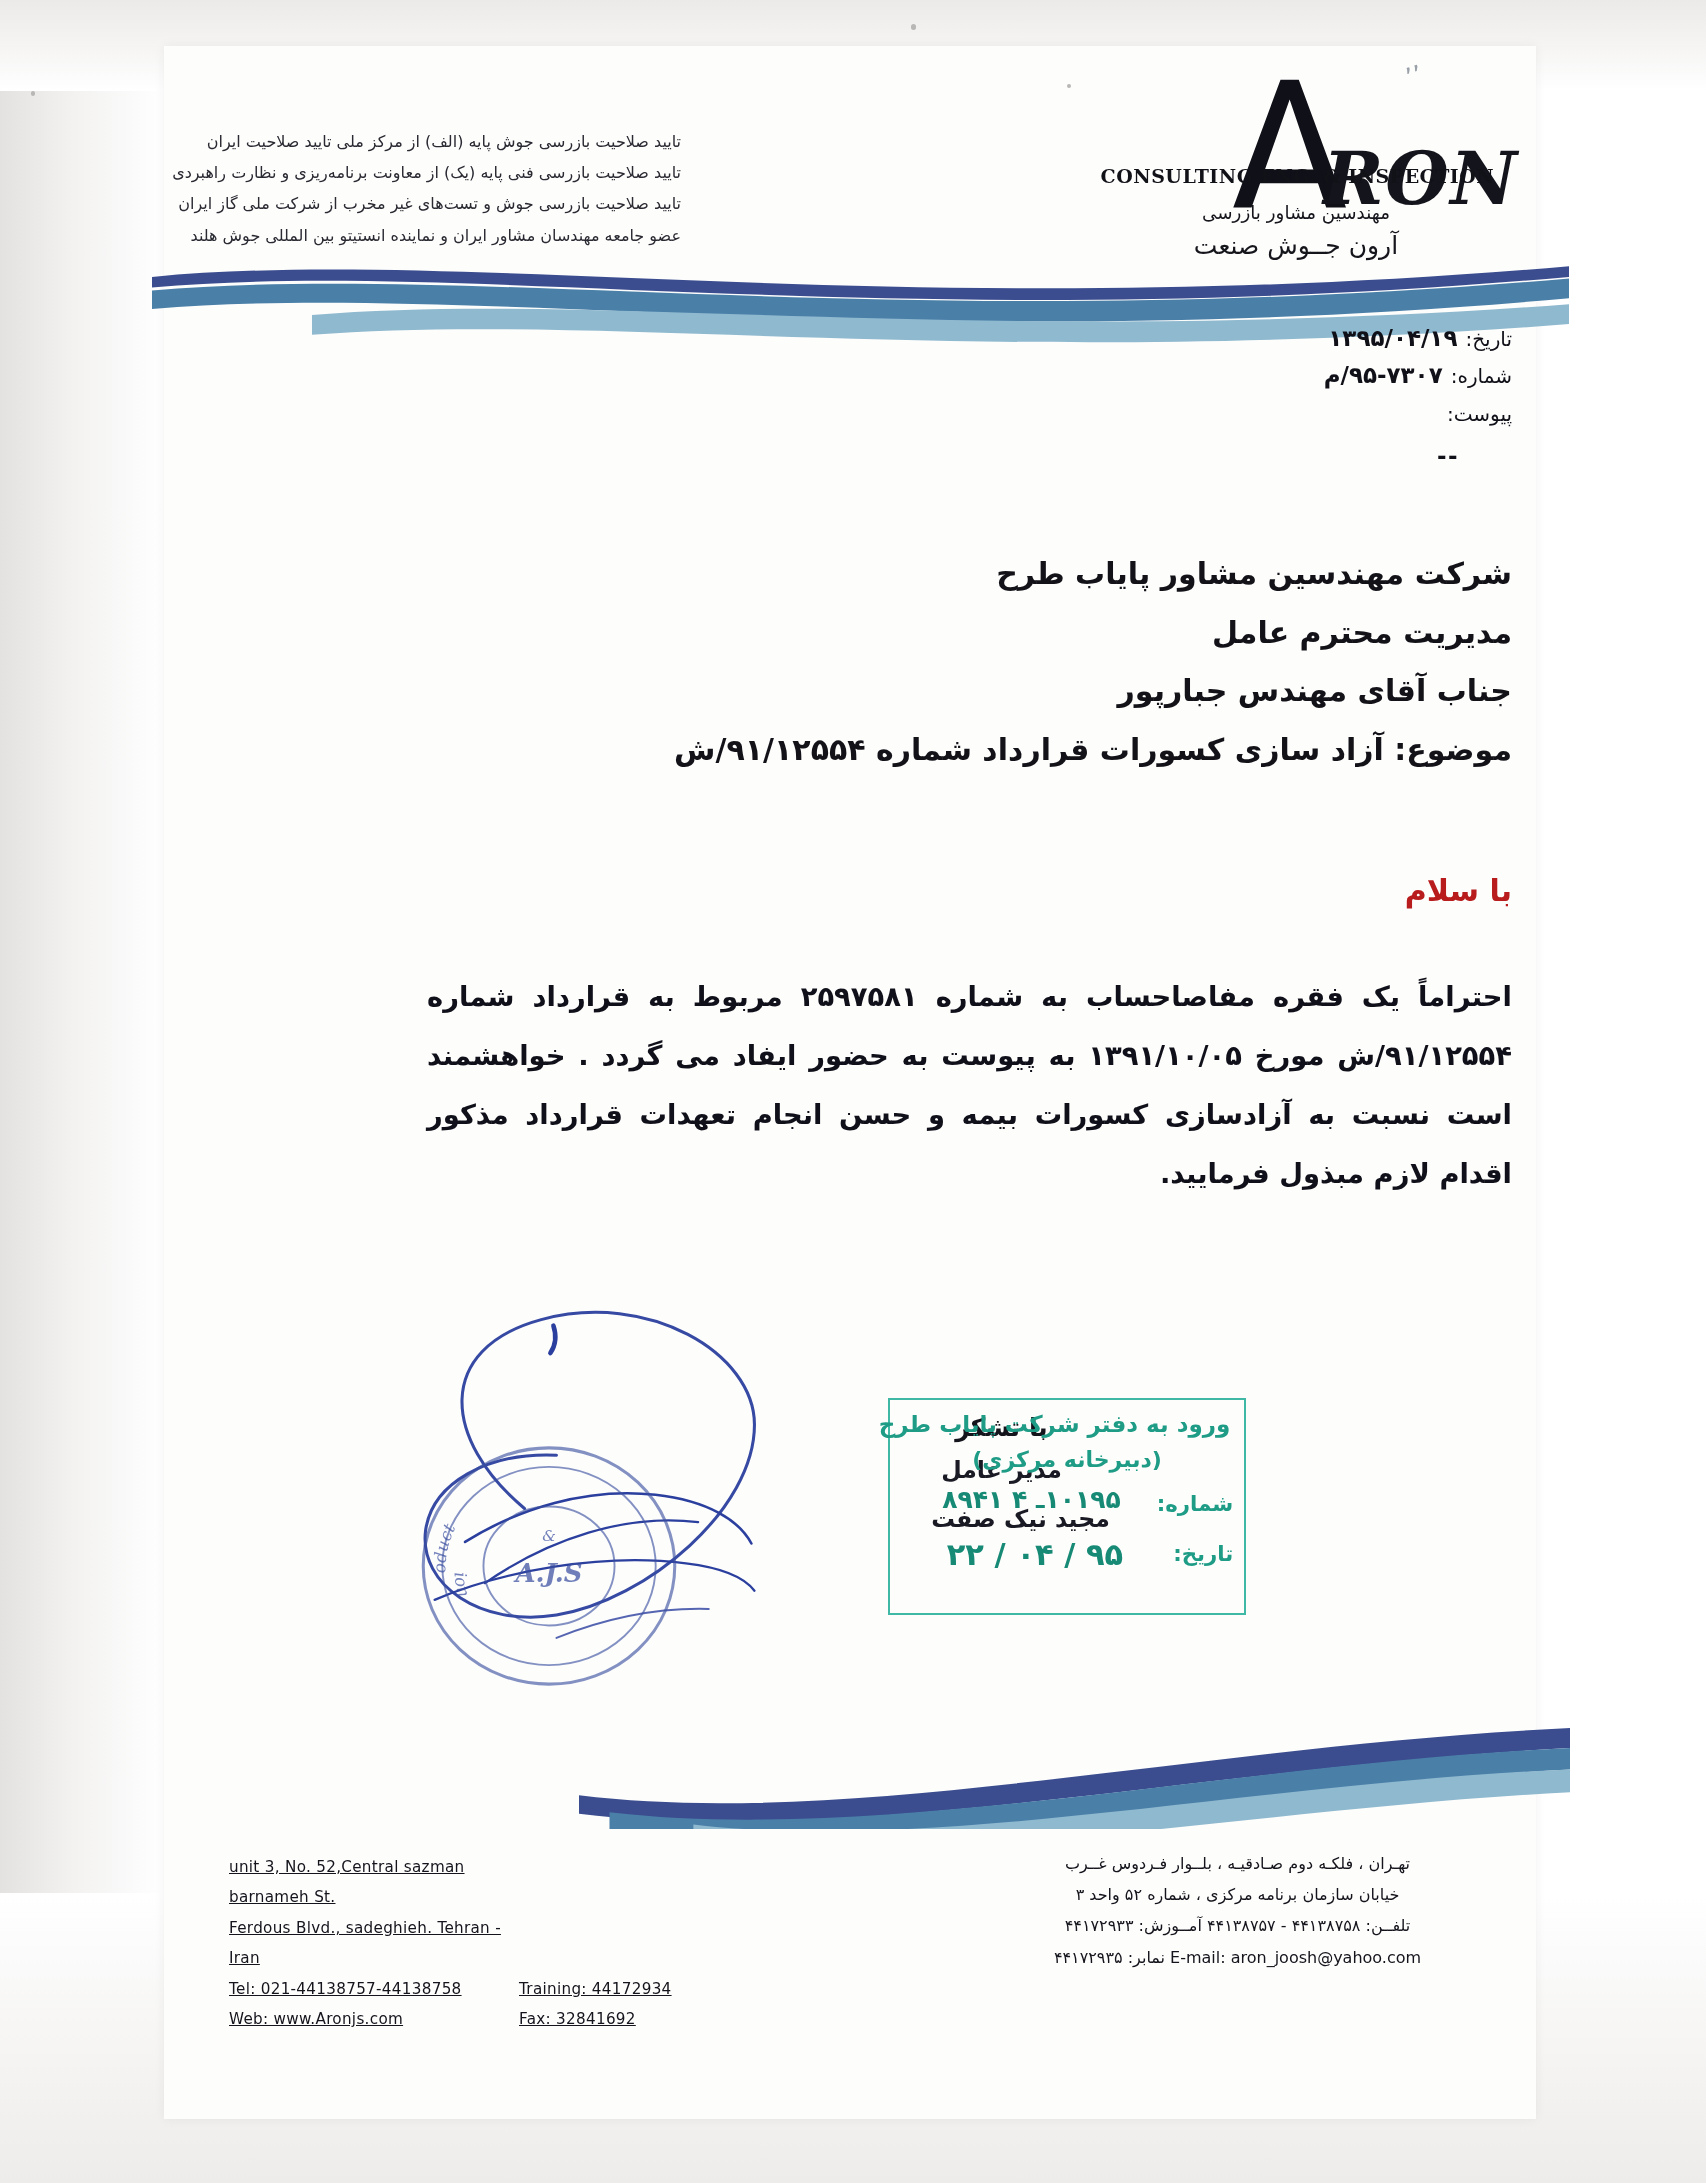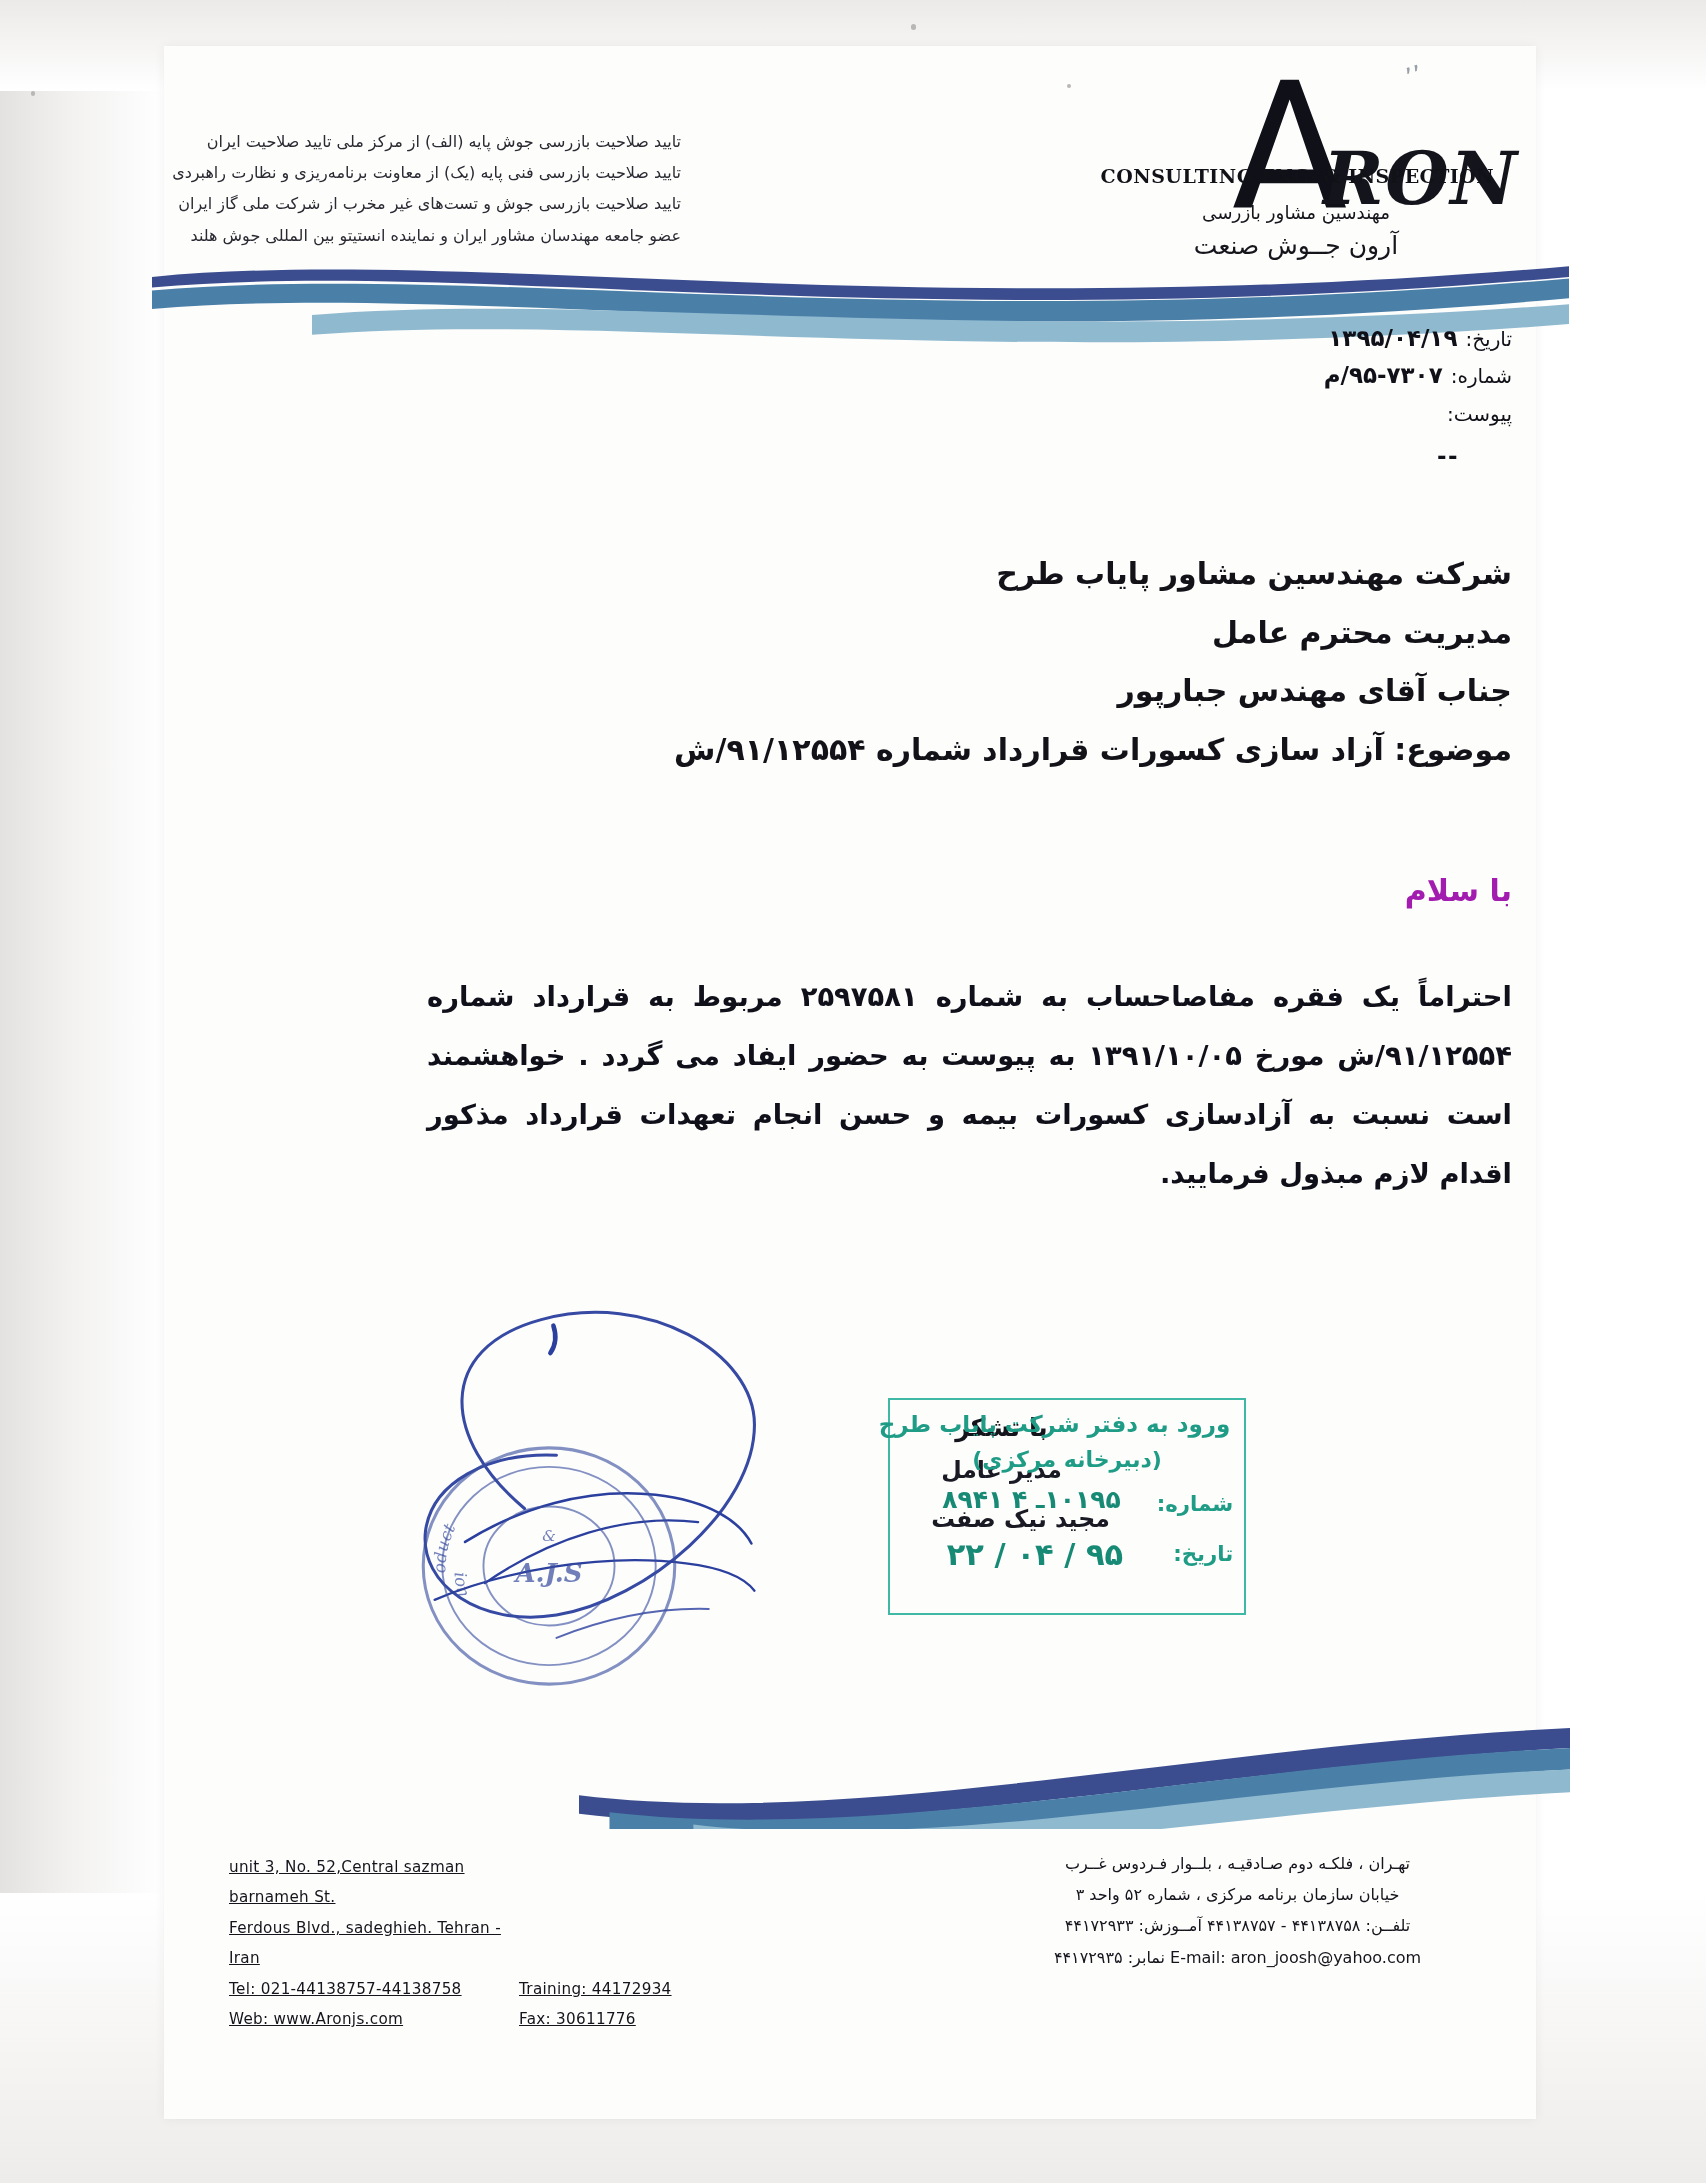--- a/index.html
+++ b/index.html
@@ -173,21 +173,21 @@
     color: #121218;
     font-weight: 700;
   }
   .salutation {
     position: absolute;
     top: 873px;
     right: 194px;
     direction: rtl;
     text-align: right;
     font-size: 30px;
-    color: #a21caf;
+    color: #b91c1c;
     font-weight: 700;
   }
   .para {
     position: absolute;
     top: 968px;
     right: 194px;
     left: 427px;
     direction: rtl;
     text-align: justify;
     text-align-last: right;
@@ -484,21 +484,21 @@
     </div>
     <div class="fl-row">
       <span class="fl-a">Ferdous Blvd., sadeghieh. Tehran - Iran</span>
     </div>
     <div class="fl-row">
       <span class="fl-a">Tel: 021-44138757-44138758</span>
       <span>Training: 44172934</span>
     </div>
     <div class="fl-row">
       <span class="fl-a">Web: www.Aronjs.com</span>
-      <span>Fax: 30611776</span>
+      <span>Fax: 32841692</span>
     </div>
   </div>
 
   <div class="footer-right">
     <div class="fr-row">تهـران ، فلکـه دوم صـادقیـه ، بلــوار فـردوس غــرب</div>
     <div class="fr-row">خیابان سازمان برنامه مرکزی ، شماره ۵۲ واحد ۳</div>
     <div class="fr-row">تلفــن: ۴۴۱۳۸۷۵۸ - ۴۴۱۳۸۷۵۷    آمــوزش: ۴۴۱۷۲۹۳۳</div>
     <div class="fr-row">E-mail: aron_joosh@yahoo.com      نمابر: ۴۴۱۷۲۹۳۵</div>
   </div>
 </div>

